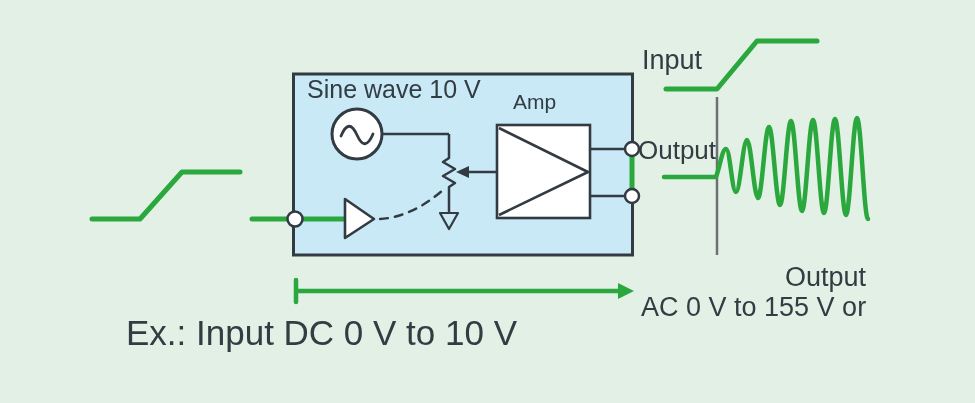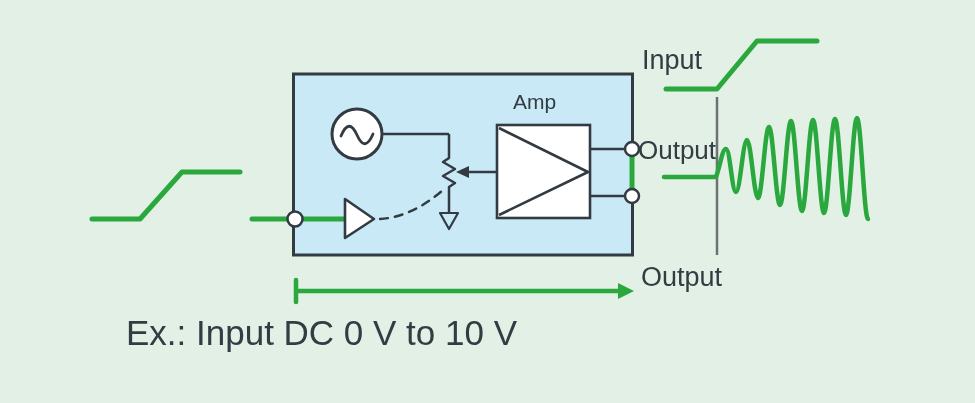--- a/index.html
+++ b/index.html
@@ -93,26 +93,28 @@
              C 850 215, 853 118, 857 118
              C 861 118, 864 219, 868 219" fill="none" stroke="#2aa83e" stroke-width="4.5" stroke-linecap="round"></path>
 
     <g>
       <line x1="296" y1="280" x2="296" y2="302" stroke="#2aa83e" stroke-width="4.5" stroke-linecap="round"></line>
       <line x1="296" y1="291" x2="620" y2="291" stroke="#2aa83e" stroke-width="4.5"></line>
       <polygon points="618,283 618,299 634,291" fill="#2aa83e"></polygon>
     </g>
   </svg>
 
+  <div class="lbl lbl-sine">Sine wave 10 V</div>
 
   <div class="lbl lbl-amp">Amp</div>
 
   <div class="lbl lbl-input">Input</div>
 
   <div class="lbl lbl-output-right">Output</div>
 
   <div class="lbl lbl-ex">Ex.: Input DC 0 V to 10 V</div>
 
   <div class="lbl lbl-output-block">
     <div>Output</div>
+    <div>AC 0 V to 155 V or</div>
   </div>
 
 </div>
 
 </body></html>

